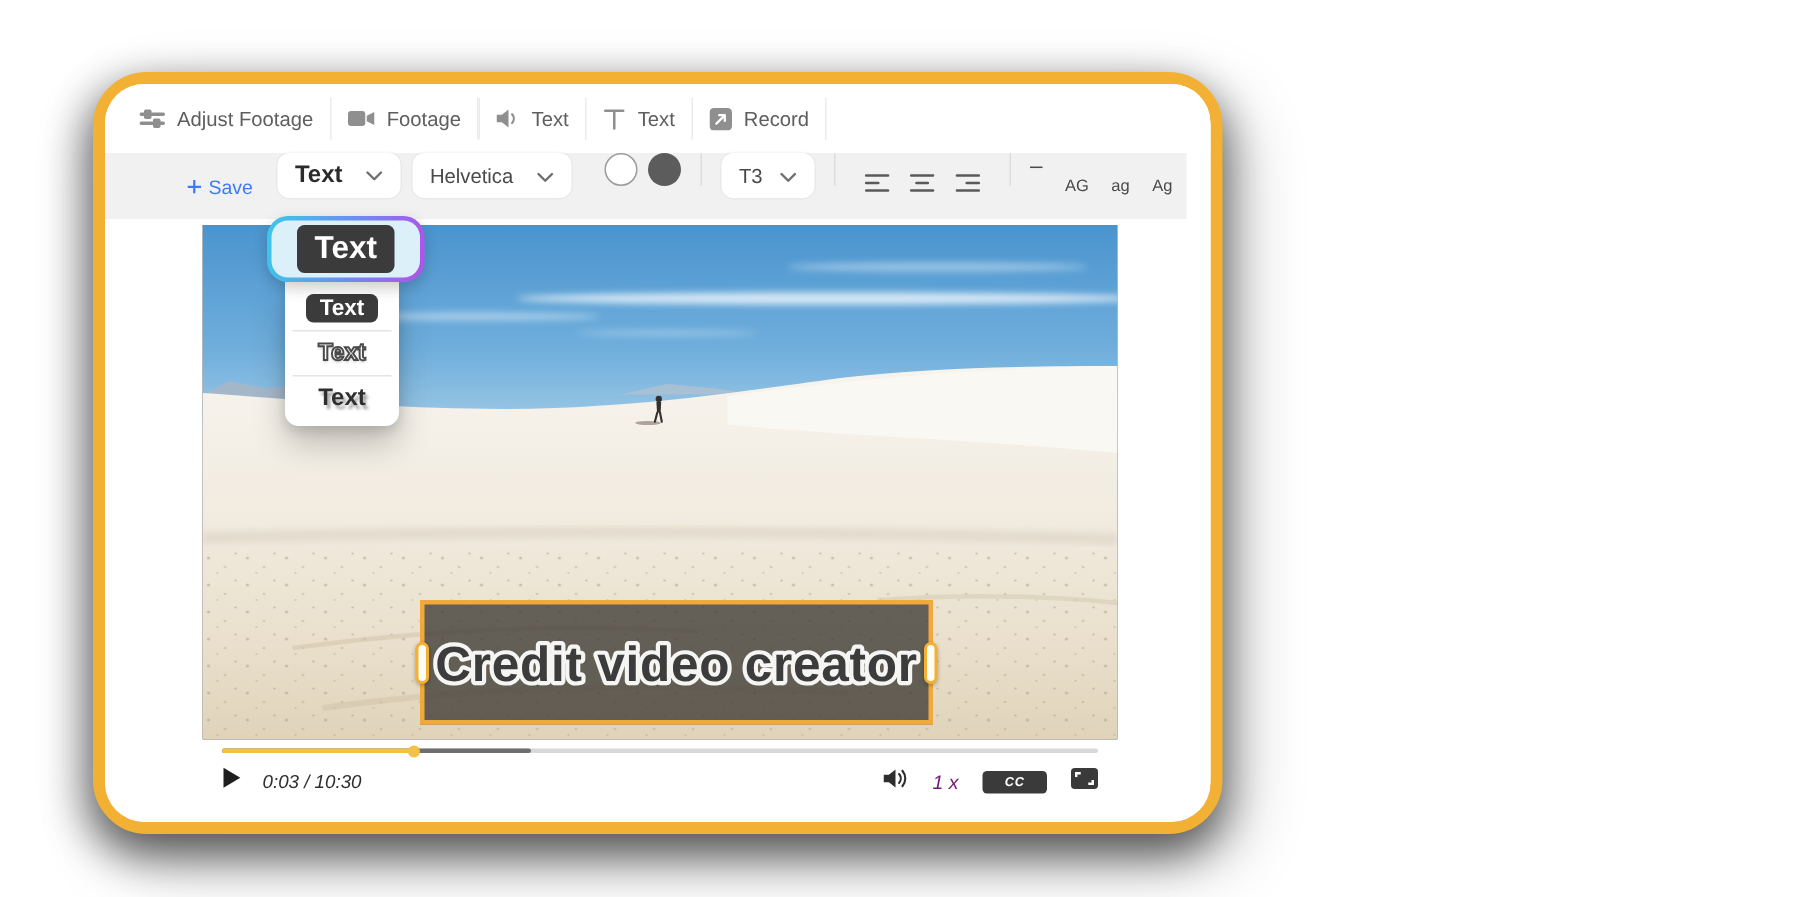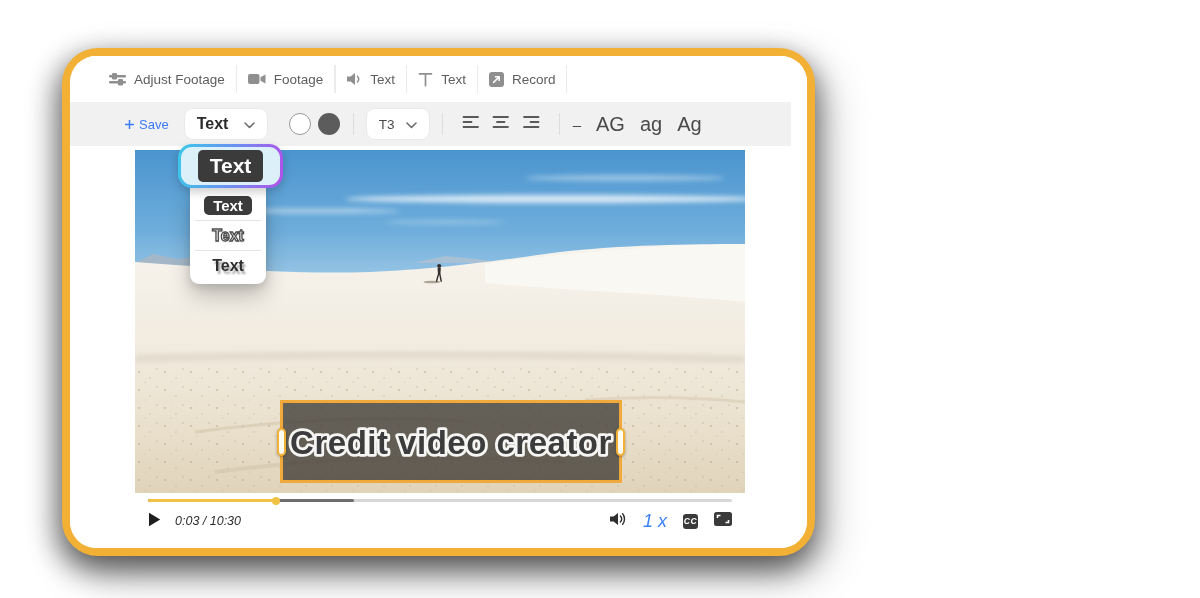--- a/index.html
+++ b/index.html
@@ -7,41 +7,41 @@
     font-family:"Liberation Sans","DejaVu Sans",sans-serif; }
   .stage { position:relative; width:1200px; height:598px; background:#fff; }
 
   
   .card { position:absolute; left:62px; top:48px; width:753px; height:508px;
     border:8px solid #F2B134; border-radius:36px; background:#fff;
     box-shadow: 0 12px 28px rgba(0,0,0,.45), 10px 18px 44px rgba(0,0,0,.28), -8px 10px 30px rgba(0,0,0,.22); }
   .card-inner { position:absolute; inset:0; border-radius:26px; overflow:hidden; background:#fff; }
 
   
-  .toolbar { position:absolute; left:16px; top:0; right:0; height:46px; background:#fff;
+  .toolbar { position:absolute; left:0; top:0; right:0; height:46px; background:#fff;
     display:flex; align-items:center; padding:0 12px; }
   .tool-item { display:flex; align-items:center; gap:8px; padding:0 11px; height:30px;
     color:#5E5E5E; font-size:13.5px; white-space:nowrap; cursor:pointer; }
   .tool-item svg { display:block; }
   .t-div { width:1px; height:28px; background:#EBEBEB; flex:0 0 1px; }
 
   
   .format-bar { position:absolute; left:0; top:46px; right:16px; height:44px; background:#F1F1F2;
-    display:flex; align-items:center; padding-left:55px; }
+    display:flex; padding-left:55px; }
   .save-btn { display:flex; align-items:center; gap:5px; color:#3D7BF5; font-size:13px; cursor:pointer; }
   .dd { background:#fff; border-radius:8px; height:30px; display:flex; align-items:center;
     justify-content:space-between; padding:0 12px; cursor:pointer; box-shadow:0 0 0 1px rgba(0,0,0,0.03); }
   .dd-style { width:82px; margin-left:16px; font-size:16px; font-weight:bold; color:#2B2B2B; }
   .dd-font  { width:106px; margin-left:8px; font-size:13.5px; color:#4A4A4A; }
   .dd-size  { width:62px; font-size:13.5px; color:#4A4A4A; }
   .swatch-outline { width:22px; height:22px; border-radius:50%; background:#fff; border:1.5px solid #9B9B9B; margin-left:22px; cursor:pointer; }
   .swatch-fill { width:22px; height:22px; border-radius:50%; background:#5C5C5C; margin-left:7px; cursor:pointer; }
   .f-div { width:1px; height:22px; background:#DDDDDF; margin:0 13px; flex:0 0 1px; }
   .align-btn { padding:4px 6px; cursor:pointer; display:flex; align-items:center; }
-  .case-row { display:flex; align-items:center; gap:15px; color:#4A4A4A; font-size:20px; }
+  .case-row { display:flex; align-items:center; gap:15px; color:#4A4A4A; font-size:11px; }
   .case-opt { cursor:pointer; }
   .dash-opt { cursor:pointer; color:#4A4A4A; font-size:15px; margin-right:15px; }
 
   
   .player { position:absolute; left:65px; top:94px; width:610px; }
   .video { position:relative; width:610px; height:343px; background:#737373; overflow:hidden; }
   .video svg.scene { position:absolute; inset:0; display:block; }
 
   
   .text-overlay { position:absolute; left:145px; top:250px; width:342px; height:83px;
@@ -55,22 +55,22 @@
   .progress { position:relative; margin:6px 13px 0 13px; height:3px; background:#D8D8D8; border-radius:2px; cursor:pointer; }
   .prog-buffered { position:absolute; left:0; top:0; height:3px; background:#6E6E6E; border-radius:2px; }
   .prog-played { position:absolute; left:0; top:0; height:3px; background:#F2C245; border-radius:2px; }
   .prog-dot { position:absolute; right:-4px; top:-2.5px; width:8px; height:8px; border-radius:50%; background:#F2C245; }
 
   
   .controls { height:38px; display:flex; align-items:center; padding:0 13px; background:#fff;font-style:italic; }
   .play-btn { cursor:pointer; display:flex; align-items:center; }
   .time { margin-left:14px; font-size:12.5px; color:#2E2E2E; }
   .ctrl-right { margin-left:auto; display:flex; align-items:center; gap:16px; }
-  .speed { font-size:18px; color:#3b82f6; cursor:pointer; }
-  .cc-badge { width:15px; height:15px; background:#3A3A3A; border-radius:3px; color:#fff;
+  .speed { font-size:13px; color:#701a75; cursor:pointer; }
+  .cc-badge { width:43px; height:15px; background:#3A3A3A; border-radius:3px; color:#fff;
     font-size:8.5px; font-weight:bold; display:flex; align-items:center; justify-content:center;
     letter-spacing:.5px; cursor:pointer; }
   .vol-btn, .fs-btn { cursor:pointer; display:flex; align-items:center; }
 
   
   .style-chip { position:absolute; left:108px; top:88px; width:105px; height:44px; border-radius:14px;
     padding:3px; background:linear-gradient(100deg,#3AC9E8 0%,#6F8BF2 55%,#B44FE9 100%);
     box-shadow:0 4px 10px rgba(0,0,0,.20); z-index:30; cursor:pointer; }
   .style-chip-inner { width:100%; height:100%; border-radius:11px; background:#DCF0FA;
     display:flex; align-items:center; justify-content:center; }
@@ -151,20 +151,27 @@
       <div class="format-bar">
         <div class="save-btn">
           <span>
             <svg width="9" height="9" viewBox="0 0 9 9">
                 <path d="M4.5,0.5 V8.5 M0.5,4.5 H8.5" stroke="#3D7BF5" stroke-width="1.5" stroke-linecap="round"></path>
               </svg></span>
           <span>Save</span>
         </div>
         <div class="dd dd-style">
           <span>Text</span>
+          <span>
+            <svg width="11" height="7" viewBox="0 0 11 7">
+                <path d="M1,1 L5.5,5.5 L10,1" fill="none" stroke="#6E6E6E" stroke-width="1.6" stroke-linecap="round" stroke-linejoin="round"></path>
+              </svg></span>
+        </div>
+        <div class="dd dd-font">
+          <span>Helvetica</span>
           <span>
             <svg width="11" height="7" viewBox="0 0 11 7">
                 <path d="M1,1 L5.5,5.5 L10,1" fill="none" stroke="#6E6E6E" stroke-width="1.6" stroke-linecap="round" stroke-linejoin="round"></path>
               </svg></span>
         </div>
         <div class="swatch-outline"></div>
         <div class="swatch-fill"></div>
         <div class="f-div"></div>
         <div class="dd dd-size">
           <span>T3</span>

